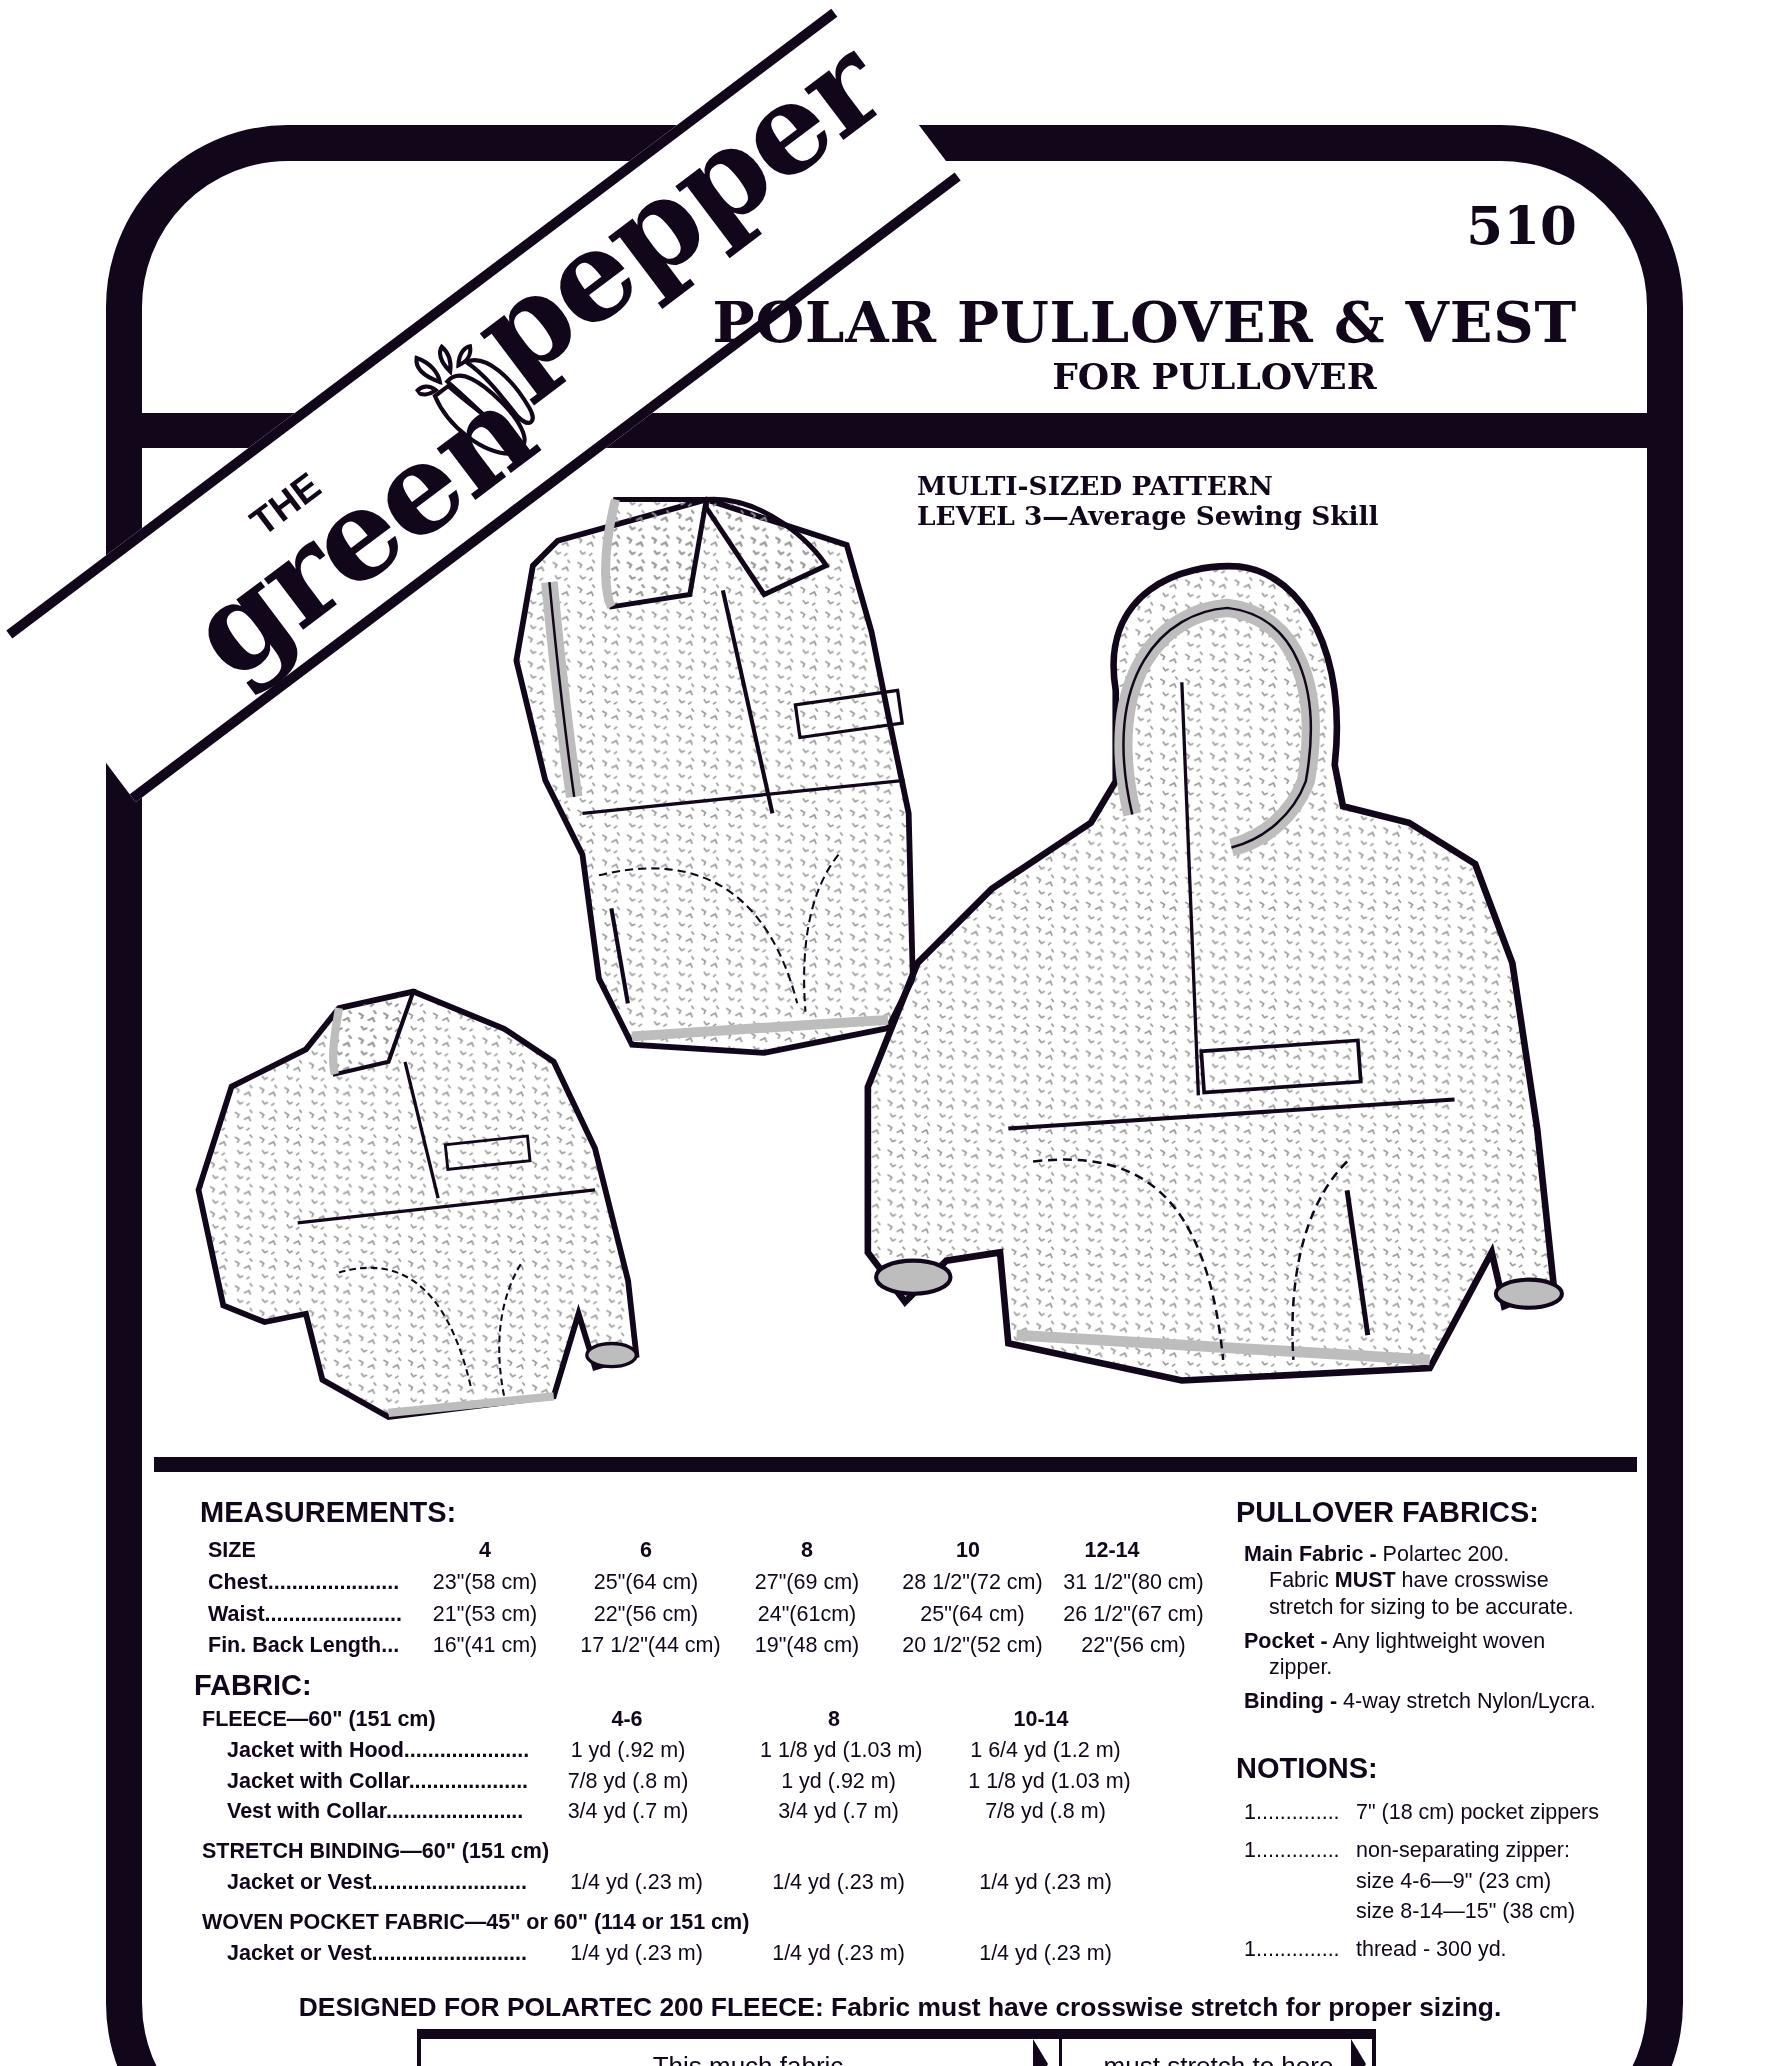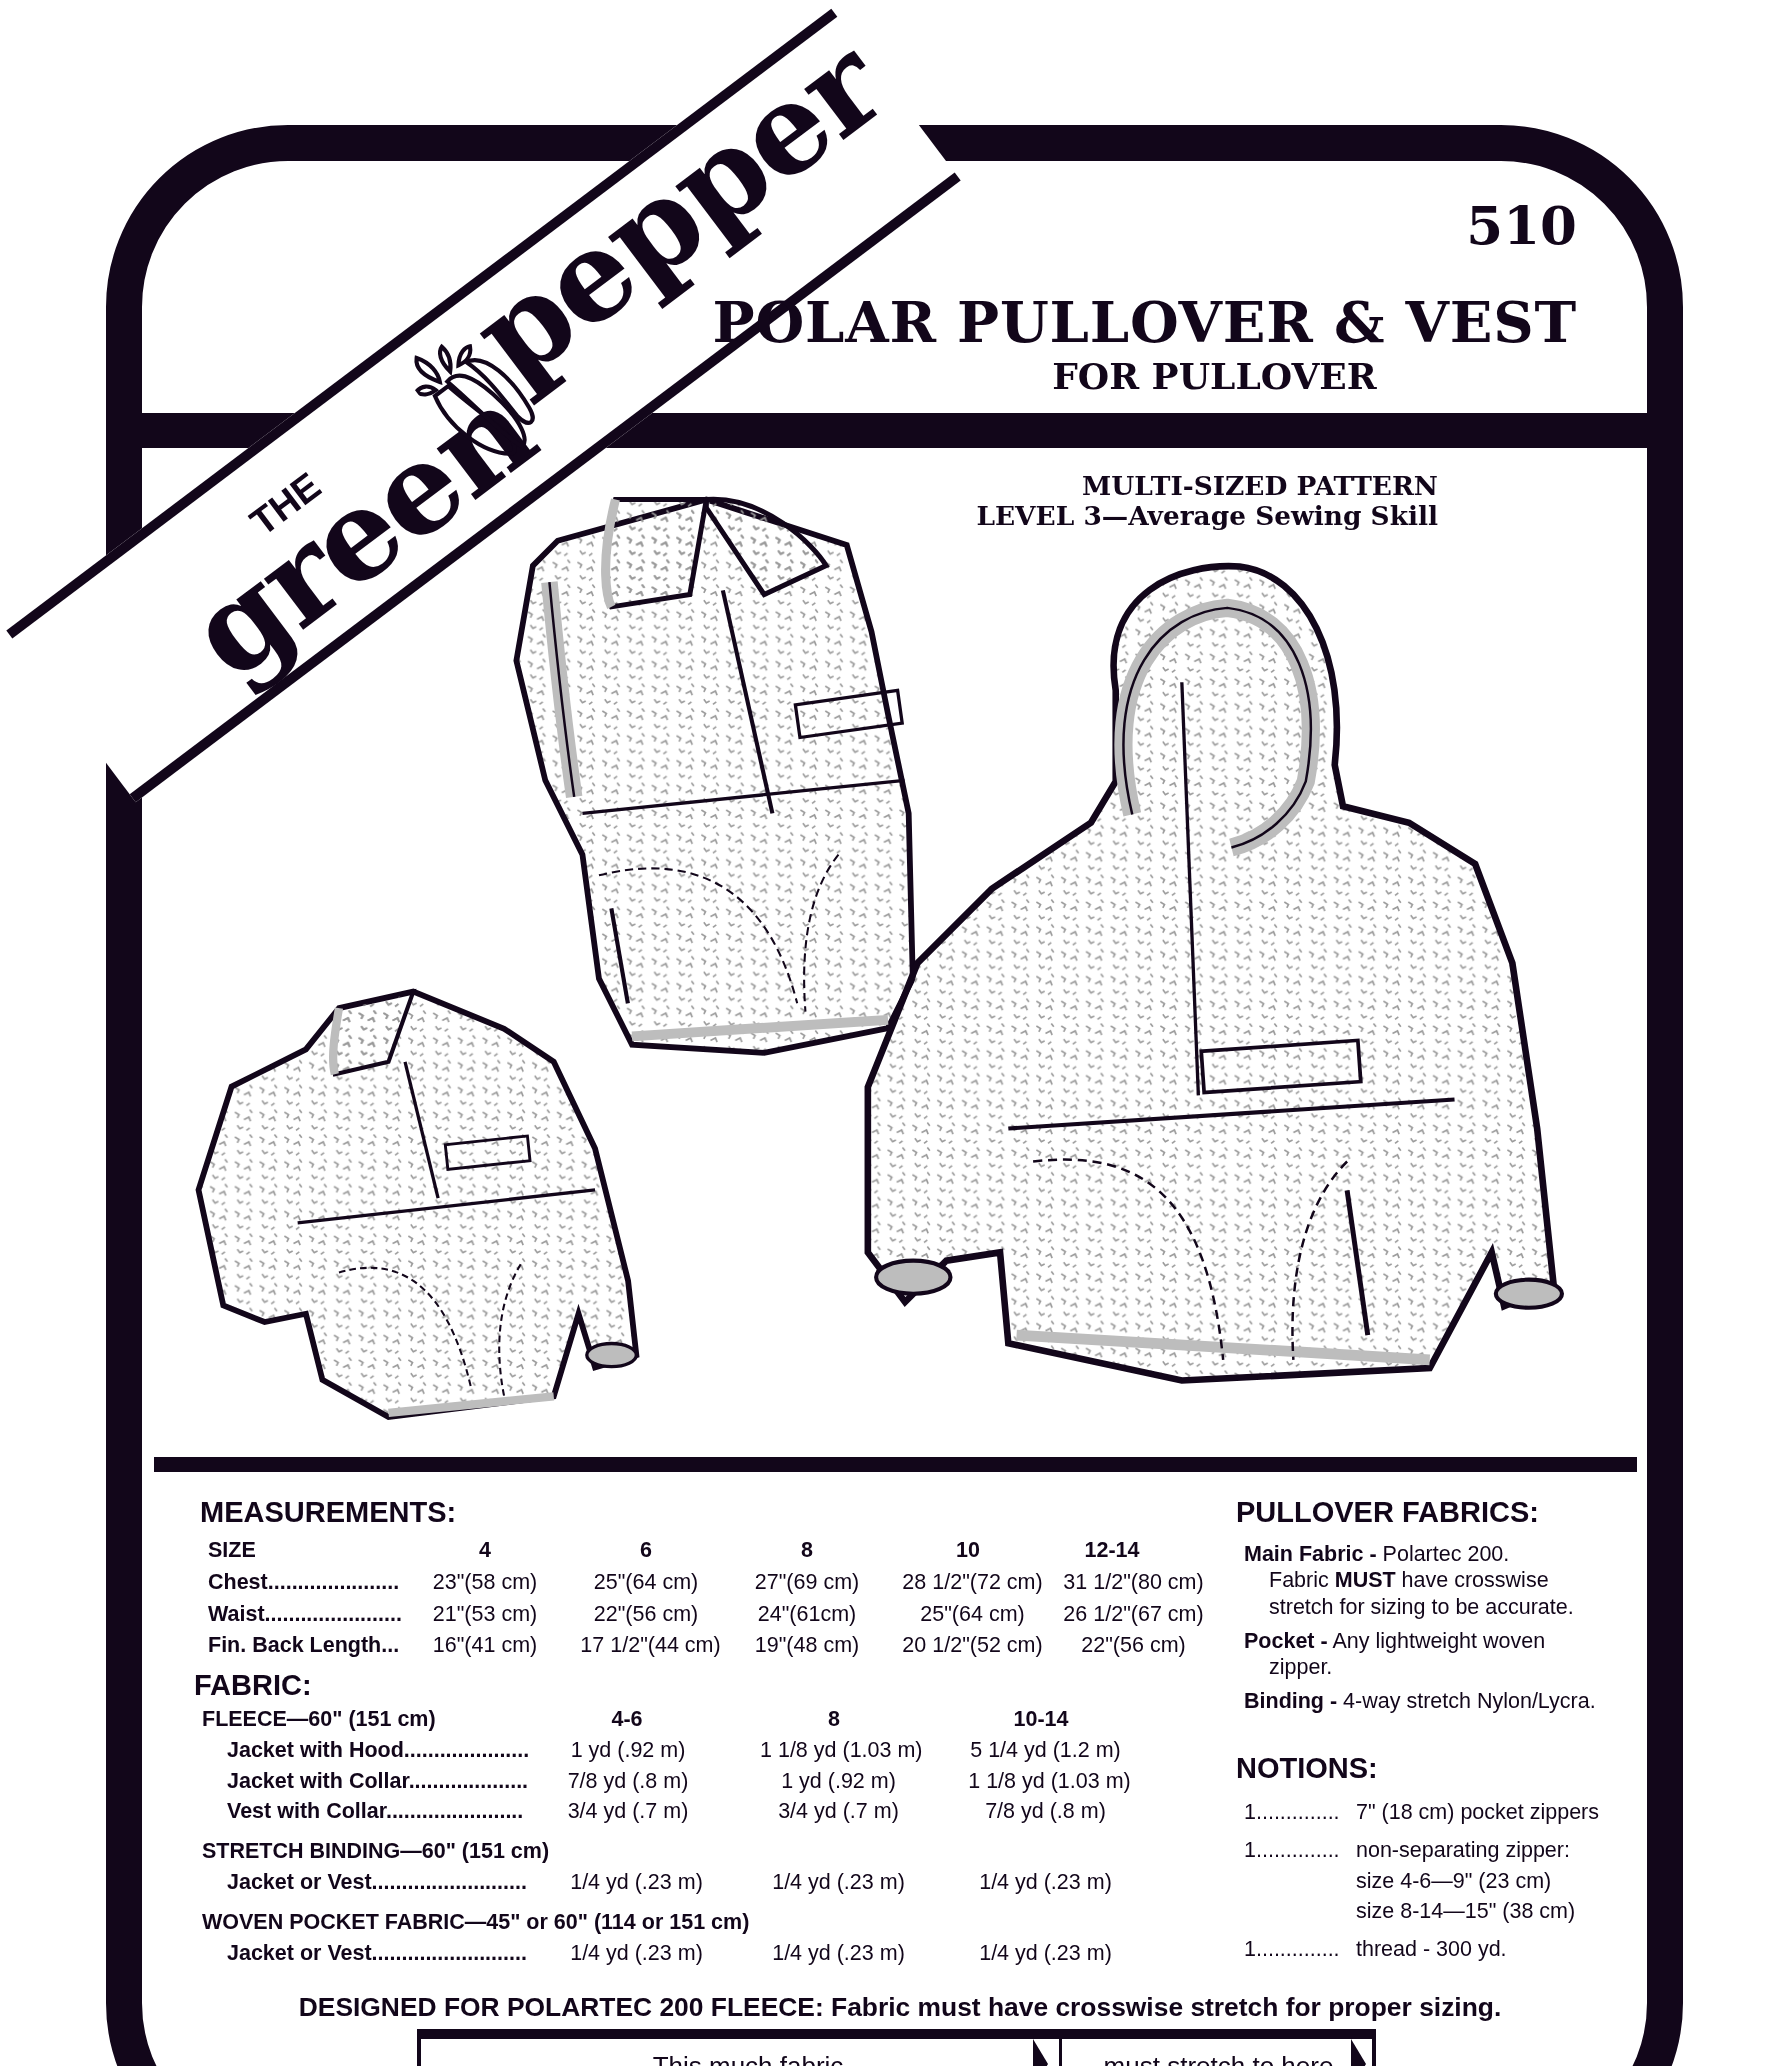--- a/index.html
+++ b/index.html
@@ -4,21 +4,21 @@
 <style>
   html,body{margin:0;padding:0;background:#fff;}
   body{width:1784px;height:2291px;position:relative;overflow:hidden;color:#12061a;}
   .frame{position:absolute;left:106px;top:125px;width:1577px;height:2060px;border:36px solid #12061a;border-radius:182px;box-sizing:border-box;}
   .header-bar{position:absolute;left:124px;top:413px;width:1545px;height:35px;background:#12061a;}
   .serif{font-family:"DejaVu Serif","Liberation Serif",serif;font-weight:bold;}
   .b{font-weight:bold;}
   .num{position:absolute;right:207px;top:194px;font-size:53px;}
   .title{position:absolute;right:207px;top:289px;font-size:56px;letter-spacing:0.8px;white-space:nowrap;}
   .subtitle{position:absolute;left:950px;width:529px;text-align:center;top:355px;font-size:36px;white-space:nowrap;}
-  .level{position:absolute;left:917px;width:521px;text-align:right;top:471px;font-size:26.4px;line-height:30px;white-space:nowrap;}
+  .level{position:absolute;left:917px;width:521px;text-align:left;top:471px;font-size:26.4px;line-height:30px;white-space:nowrap;}
   .banner{position:absolute;left:-33px;top:298px;width:1033px;height:215px;transform:rotate(-37deg);transform-origin:50% 50%;}
   .banner-strip{position:absolute;inset:0;background:#fff;border-top:10.7px solid #12061a;border-bottom:10.7px solid #12061a;}
   .logo{position:absolute;left:149px;top:29px;font-family:"DejaVu Serif",serif;font-weight:bold;white-space:nowrap;}
   .logo .green{font-size:124px;position:absolute;left:0;top:33px;letter-spacing:-2.5px;}
   .logo .pepper{font-size:124px;position:absolute;left:405px;top:-33px;letter-spacing:-2.5px;}
   .logo .the{font-family:"Liberation Sans",sans-serif;font-weight:bold;font-size:38px;position:absolute;left:112px;top:16.5px;}
   .divider{position:absolute;left:154px;top:1457px;width:1483px;height:15px;background:#12061a;}
   .h2{font-family:"Liberation Sans",sans-serif;font-weight:bold;font-size:29px;position:absolute;white-space:nowrap;}
   .row{position:absolute;font-family:"Liberation Sans",sans-serif;font-size:21.5px;white-space:nowrap;margin-left:8px;}
   .lbl{font-weight:bold;}
@@ -158,21 +158,21 @@
   <span class="lbl">FLEECE—60" (151 cm)</span>
   <span class="cell lbl" style="left:355px;width:140px">4-6</span>
   <span class="cell lbl" style="left:562px;width:140px">8</span>
   <span class="cell lbl" style="left:769px;width:140px">10-14</span>
 </div>
 
 <div class="row" style="left:219px;top:1738px;width:1033px;height:25px">
   <span class="lbl">Jacket with Hood.....................</span>
   <span class="cell" style="left:331px;width:140px">1 yd (.92 m)</span>
   <span class="cell" style="left:533px;width:157px">1 1/8 yd (1.03 m)</span>
-  <span class="cell" style="left:740px;width:157px">5 1/4 yd (1.2 m)</span>
+  <span class="cell" style="left:740px;width:157px">1 6/4 yd (1.2 m)</span>
 </div>
 <div class="row" style="left:219px;top:1769px;width:1033px;height:25px">
   <span class="lbl">Jacket with Collar....................</span>
   <span class="cell" style="left:331px;width:140px">7/8 yd (.8 m)</span>
   <span class="cell" style="left:533px;width:157px">1 yd (.92 m)</span>
   <span class="cell" style="left:740px;width:165px">1 1/8 yd (1.03 m)</span>
 </div>
 <div class="row" style="left:219px;top:1799px;width:1033px;height:25px">
   <span class="lbl">Vest with Collar.......................</span>
   <span class="cell" style="left:331px;width:140px">3/4 yd (.7 m)</span>

